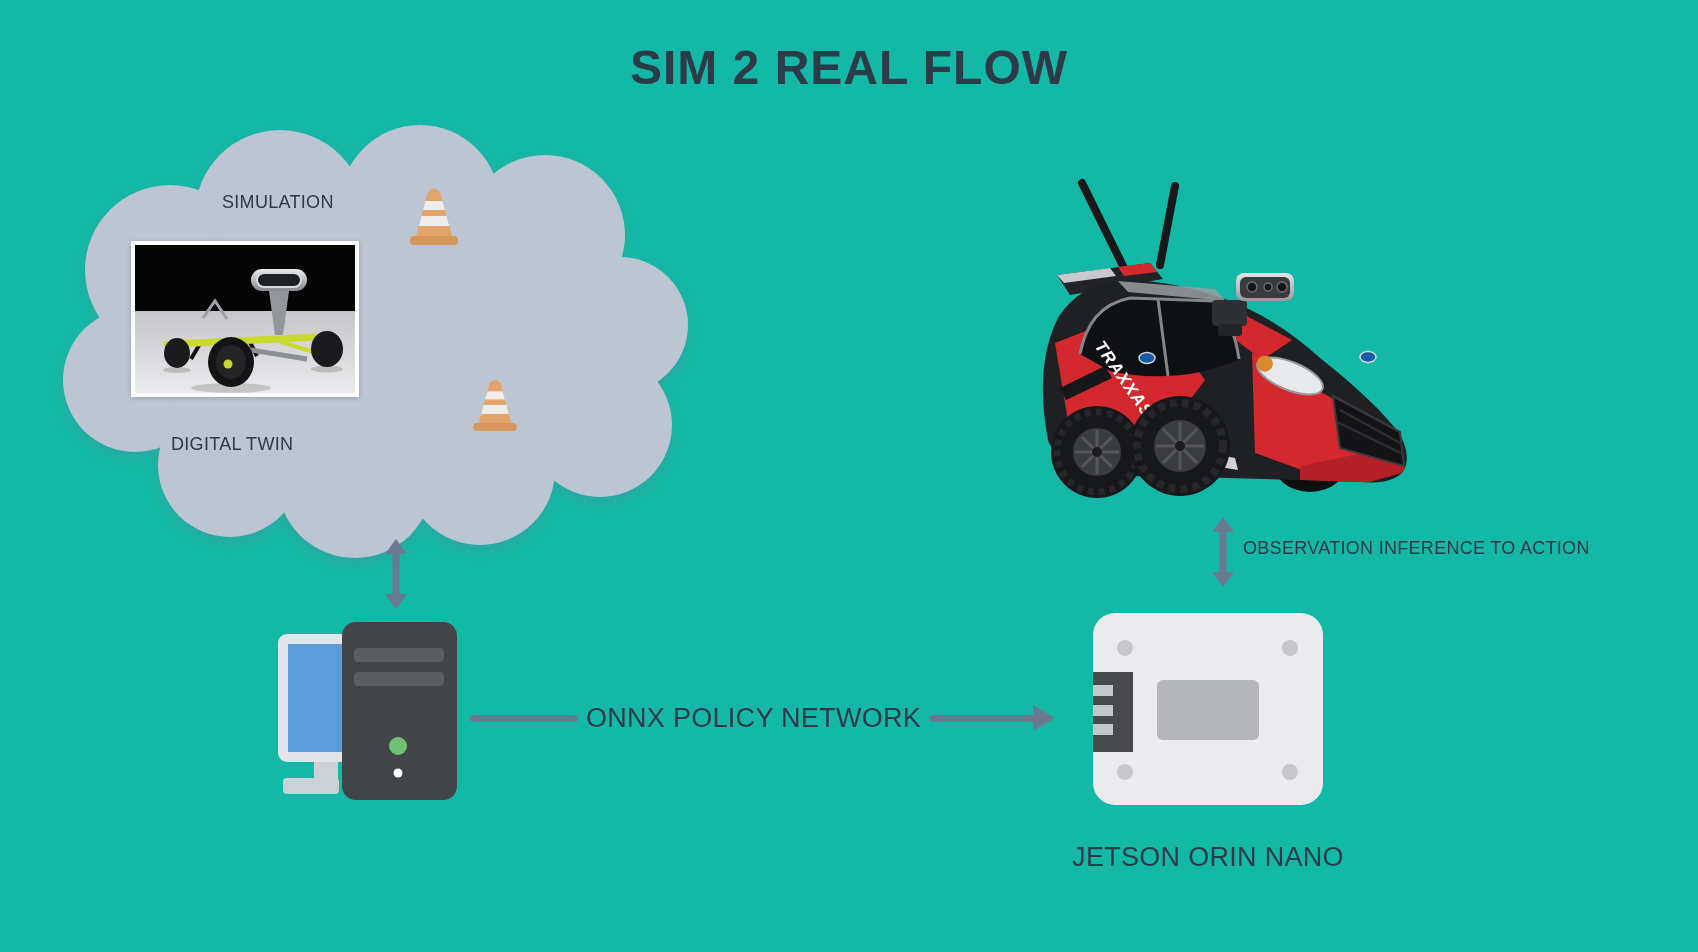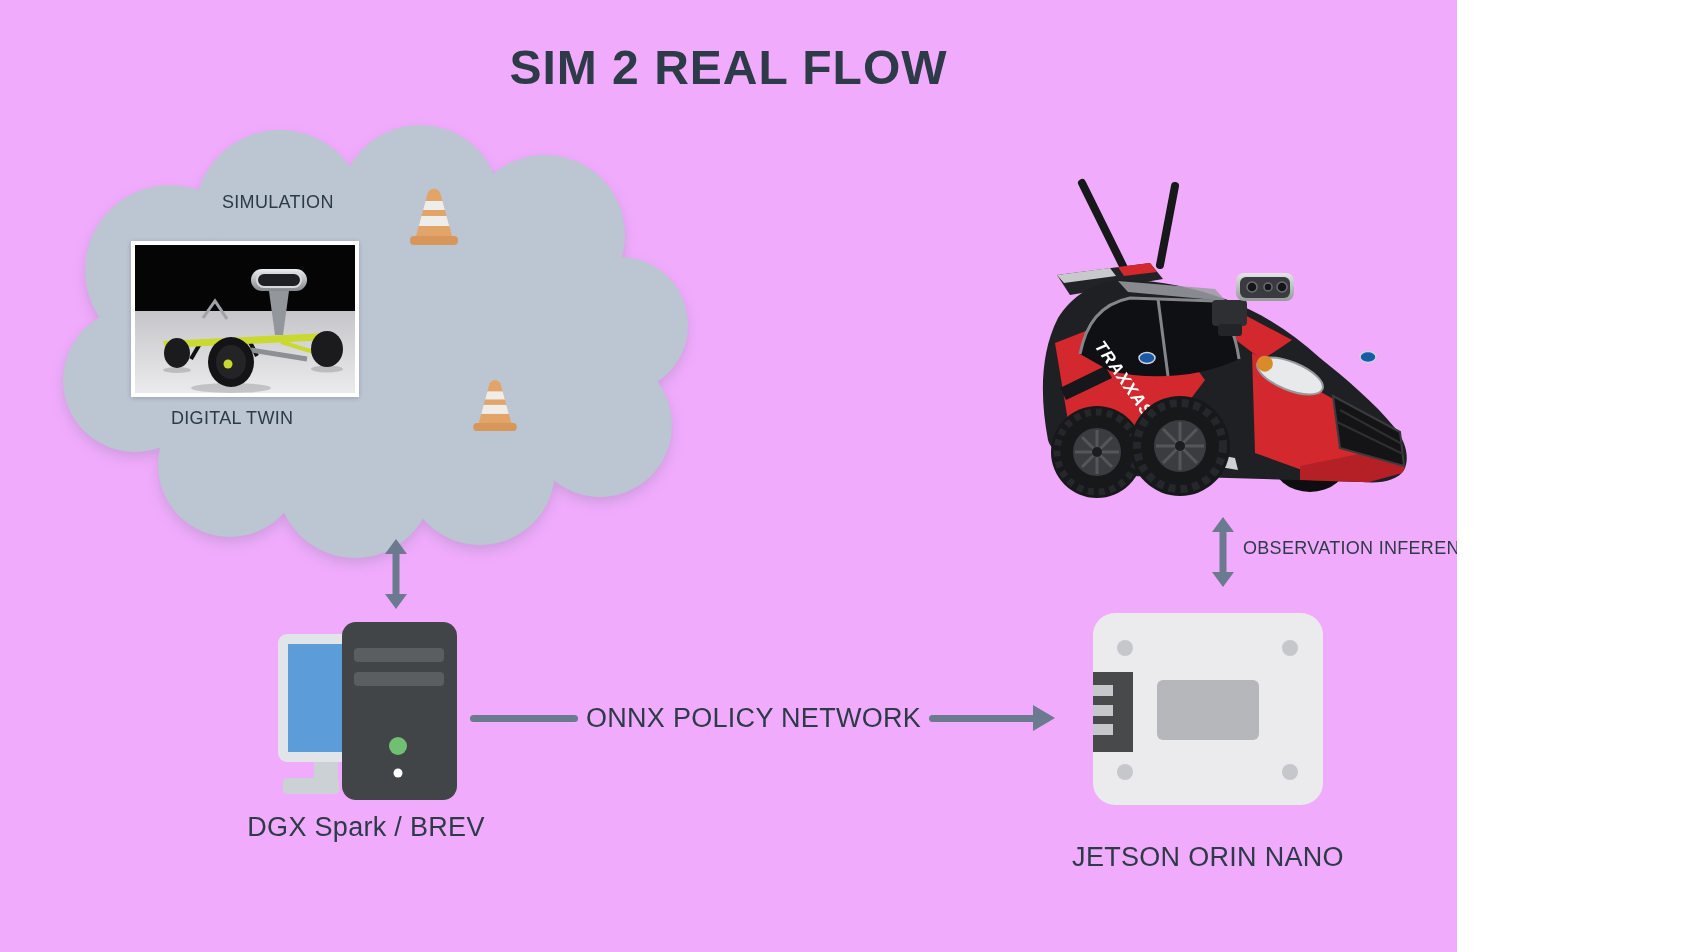--- a/index.html
+++ b/index.html
@@ -1,17 +1,17 @@
 <!DOCTYPE html>
 <html style="--ink: #2d3a48; --cloud: #bcc5d2; --arrow: #6b7a8f; --orange: #e2a469; --orange_dark: #d7975a; --stripe: #efede9; --lime: #c9d92f; --blue: #5b9cd9; --green: #6fc072; --tower: #414548; --board: #ebebed; --red: #d3282e;"><head>
 <meta charset="utf-8">
 <style>
   html,body{margin:0;padding:0;background:#ffffff;}
   #canvas{
-    position:relative;width:1457px;height:952px;background:#f0abfc;
+    position:relative;width:1698px;height:952px;background:#14b8a6;
     font-family:"Liberation Sans",sans-serif;overflow:hidden;
   }
   .abs{position:absolute;}
   .title{
     left:0;right:0;top:40px;text-align:center;
     font-size:48px;font-weight:600;letter-spacing:1px;color:var(--ink);
   }
   .lbl{font-size:18px;font-weight:500;color:var(--ink);letter-spacing:.3px;white-space:nowrap;}
   .lbl-center{text-align:center;}
   .cloud-svg{filter:drop-shadow(0 6px 6px rgba(110,120,140,.25));}
@@ -102,21 +102,21 @@
       <polygon points="28,96 192,88 194,95 30,103" fill="var(--lime)"></polygon>
 
       <ellipse cx="42" cy="108" rx="13" ry="15" fill="#1b1b1d"></ellipse>
       <ellipse cx="192" cy="104" rx="16" ry="18" fill="#1b1b1d"></ellipse>
       <ellipse cx="96" cy="117" rx="23" ry="25" fill="#141416"></ellipse>
       <ellipse cx="96" cy="117" rx="15" ry="17" fill="#242427"></ellipse>
       <circle cx="93" cy="119" r="4.5" fill="var(--lime)"></circle>
     </svg>
   </div>
 
-  <div class="abs lbl" style="left:171px;top:408px;">DIGITAL TWIN</div>
+  <div class="abs lbl" style="left:171px;top:434px;">DIGITAL TWIN</div>
 
   <svg class="abs" style="left:468px;top:376px;" width="54" height="56" viewBox="0 0 52 62">
     <defs>
         <clipPath id="coneclip2">
           <path d="M20 8 Q26 1 32 8 L44 52 L8 52 Z"></path>
         </clipPath>
       </defs>
     <rect x="2" y="52" width="48" height="9" rx="4" fill="var(--orange_dark)"></rect>
     <path d="M20 8 Q26 1 32 8 L44 52 L8 52 Z" fill="var(--orange)"></path>
     <g clip-path="url(#coneclip2)" fill="var(--stripe)">
@@ -143,21 +143,20 @@
     <g>
       <rect x="66" y="2" width="115" height="178" rx="14" fill="var(--tower)"></rect>
       <rect x="78" y="28" width="90" height="14" rx="4" fill="#5a5e61"></rect>
       <rect x="78" y="52" width="90" height="14" rx="4" fill="#5a5e61"></rect>
       <circle cx="122" cy="126" r="9" fill="var(--green)"></circle>
       <circle cx="122" cy="153" r="4.5" fill="#ffffff"></circle>
     </g>
   </svg>
 
   <div class="abs lbl lbl-center ws-caption" style="left:146px;top:810px;width:440px;font-size:27px;">
-    <div>DGX Spark / BREV</div>
   </div>
 
   <div class="abs edge-row" style="left:470px;top:700px;width:585px;height:36px;">
     <div class="h-line"></div>
     <span class="lbl" style="font-size:27px;">ONNX POLICY NETWORK</span>
     <div class="h-line"></div>
     <div class="tri-right"></div>
   </div>
 
   <svg class="abs" style="left:1093px;top:613px;" width="230" height="192" viewBox="0 0 230 192">

